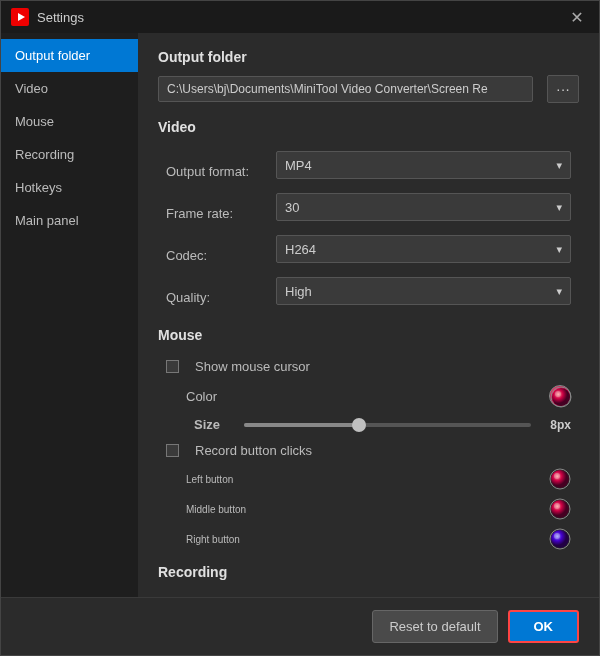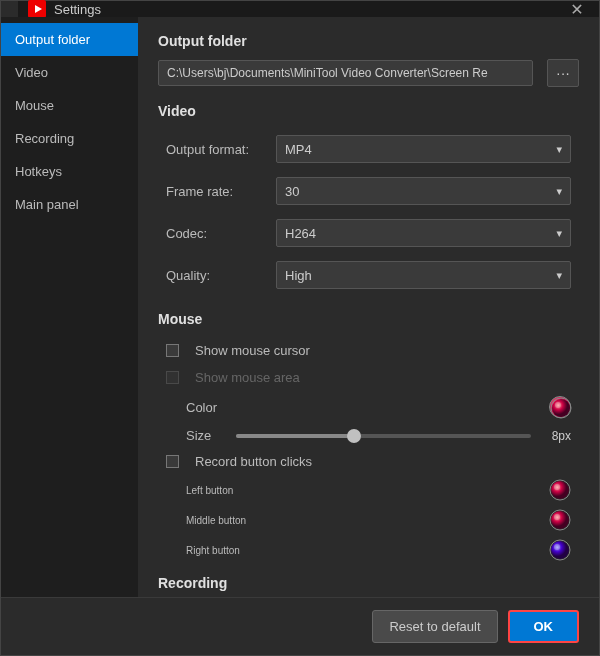--- a/index.html
+++ b/index.html
@@ -15,27 +15,26 @@
     .window {
       width: 600px;
       height: 656px;
       background: #2b2b2b;
       border: 1px solid #444;
       display: flex;
       flex-direction: column;
     }
     .title-bar {
       background: #1a1a1a;
-      height: 16px;
+      height: 32px;
       display: flex;
       align-items: center;
       padding: 0 10px;
       justify-content: space-between;
       flex-shrink: 0;
-      margin-left: 17px;
     }
     .title-bar-left {
       display: flex;
       align-items: center;
       gap: 8px;
     }
     .app-icon {
       width: 18px;
       height: 18px;
     }
@@ -117,21 +116,21 @@
       font-size: 14px;
       display: flex;
       align-items: center;
       justify-content: center;
       width: 32px;
       height: 28px;
     }
     .video-section { margin-bottom: 16px; }
     .field-row {
       display: flex;
-      align-items: center;
+      align-items: flex-end;
       padding: 6px 8px;
       margin-bottom: 2px;
     }
     .field-label {
       width: 110px;
       color: #bbb;
       font-size: 13px;
       flex-shrink: 0;
     }
     .field-select {
@@ -181,22 +180,23 @@
       height: 22px;
       border-radius: 50%;
       background: radial-gradient(circle at 35% 35%, #ff6b8a, #cc0044, #660022);
       border: 1px solid #888;
       cursor: pointer;
     }
     .size-row {
       display: flex;
       align-items: center;
       padding: 5px 8px;
-      margin-left: 20px;
+      margin-left: 28px;
       gap: 10px;
+      font-weight: bold;
     }
     .size-label { color: #bbb; font-size: 13px; width: 40px; }
     .slider-track {
       flex: 1;
       height: 4px;
       background: #555;
       border-radius: 2px;
       position: relative;
     }
     .slider-fill {
@@ -353,24 +353,20 @@
       </div>
 
       <div class="mouse-section">
         <div class="section-title">Mouse</div>
 
         <div class="checkbox-row">
           <div class="cb"></div>
           <span class="cb-label">Show mouse cursor</span>
         </div>
 
-        <div class="checkbox-row disabled">
-          <div class="cb"></div>
-          <span class="cb-label">Show mouse area</span>
-        </div>
 
         <div class="color-row">
           <span class="color-label">Color</span>
           <div class="color-icon">
             <svg width="22" height="22" viewBox="0 0 22 22">
               <circle cx="11" cy="11" r="10" fill="none" stroke="#888" stroke-width="1"></circle>
               <circle cx="11" cy="11" r="9" fill="url(#grad1)"></circle>
               <defs>
                 <radialGradient id="grad1" cx="35%" cy="35%">
                   <stop offset="0%" stop-color="#ff9999"></stop>

